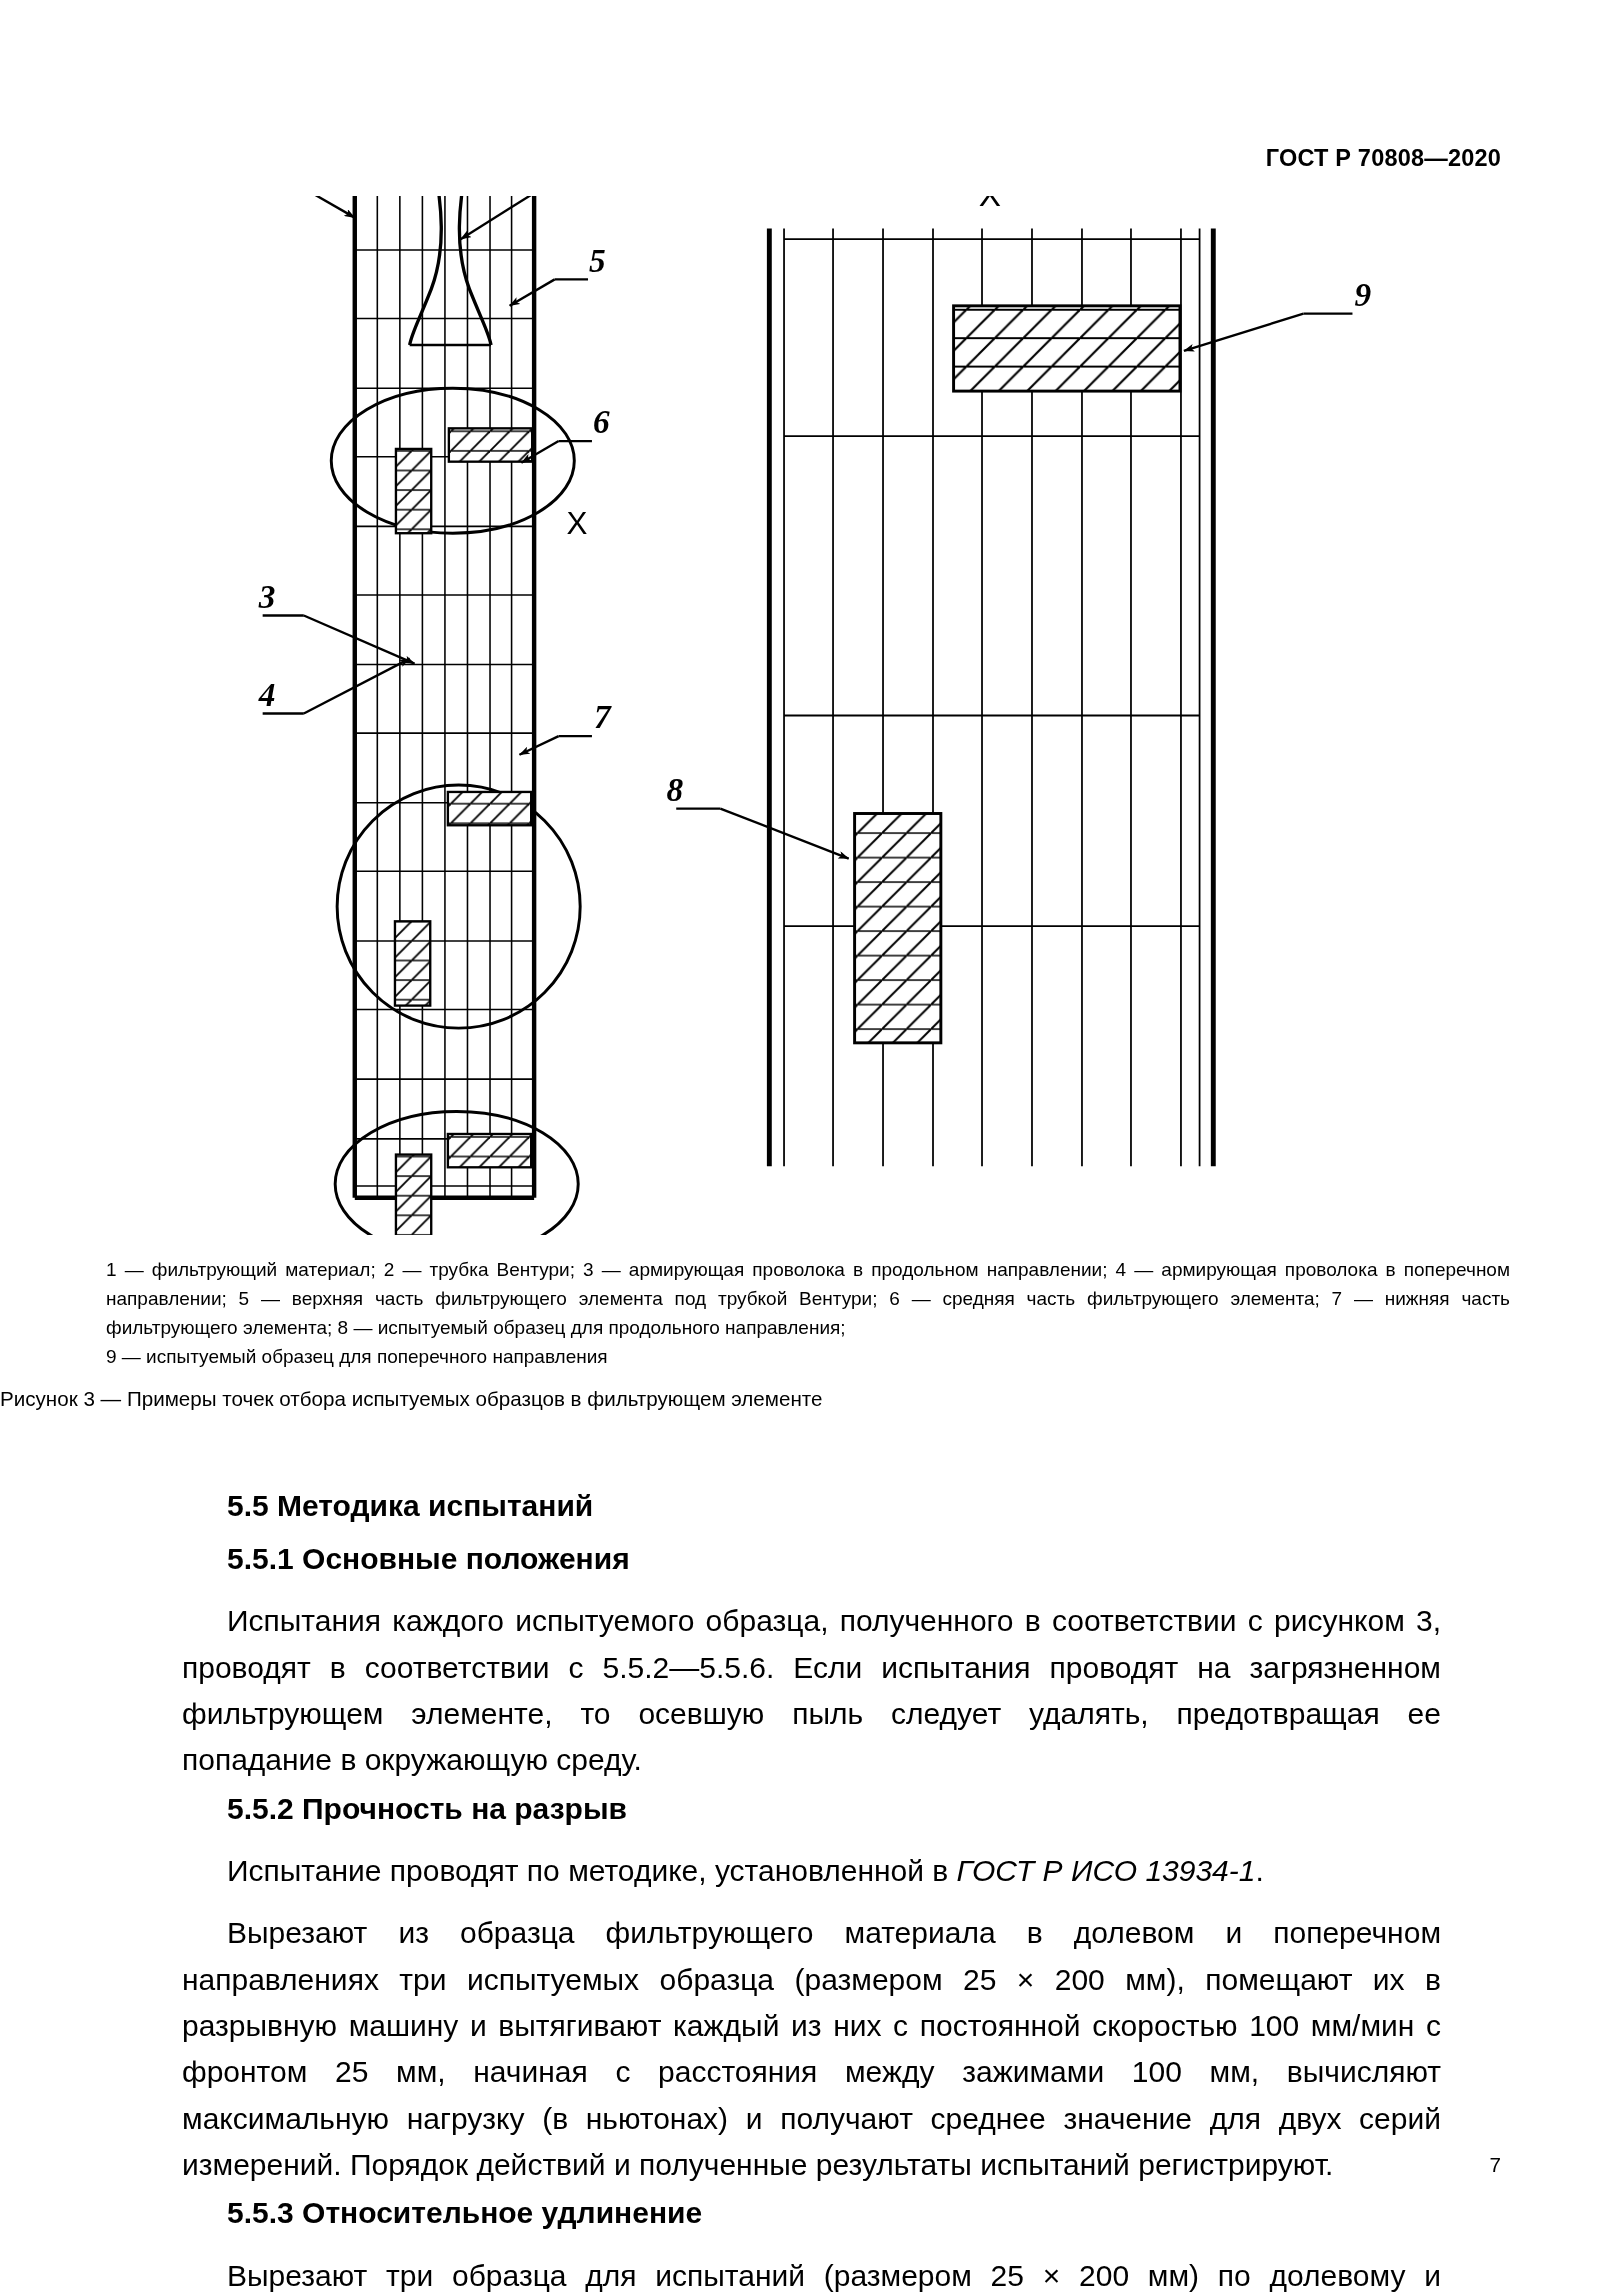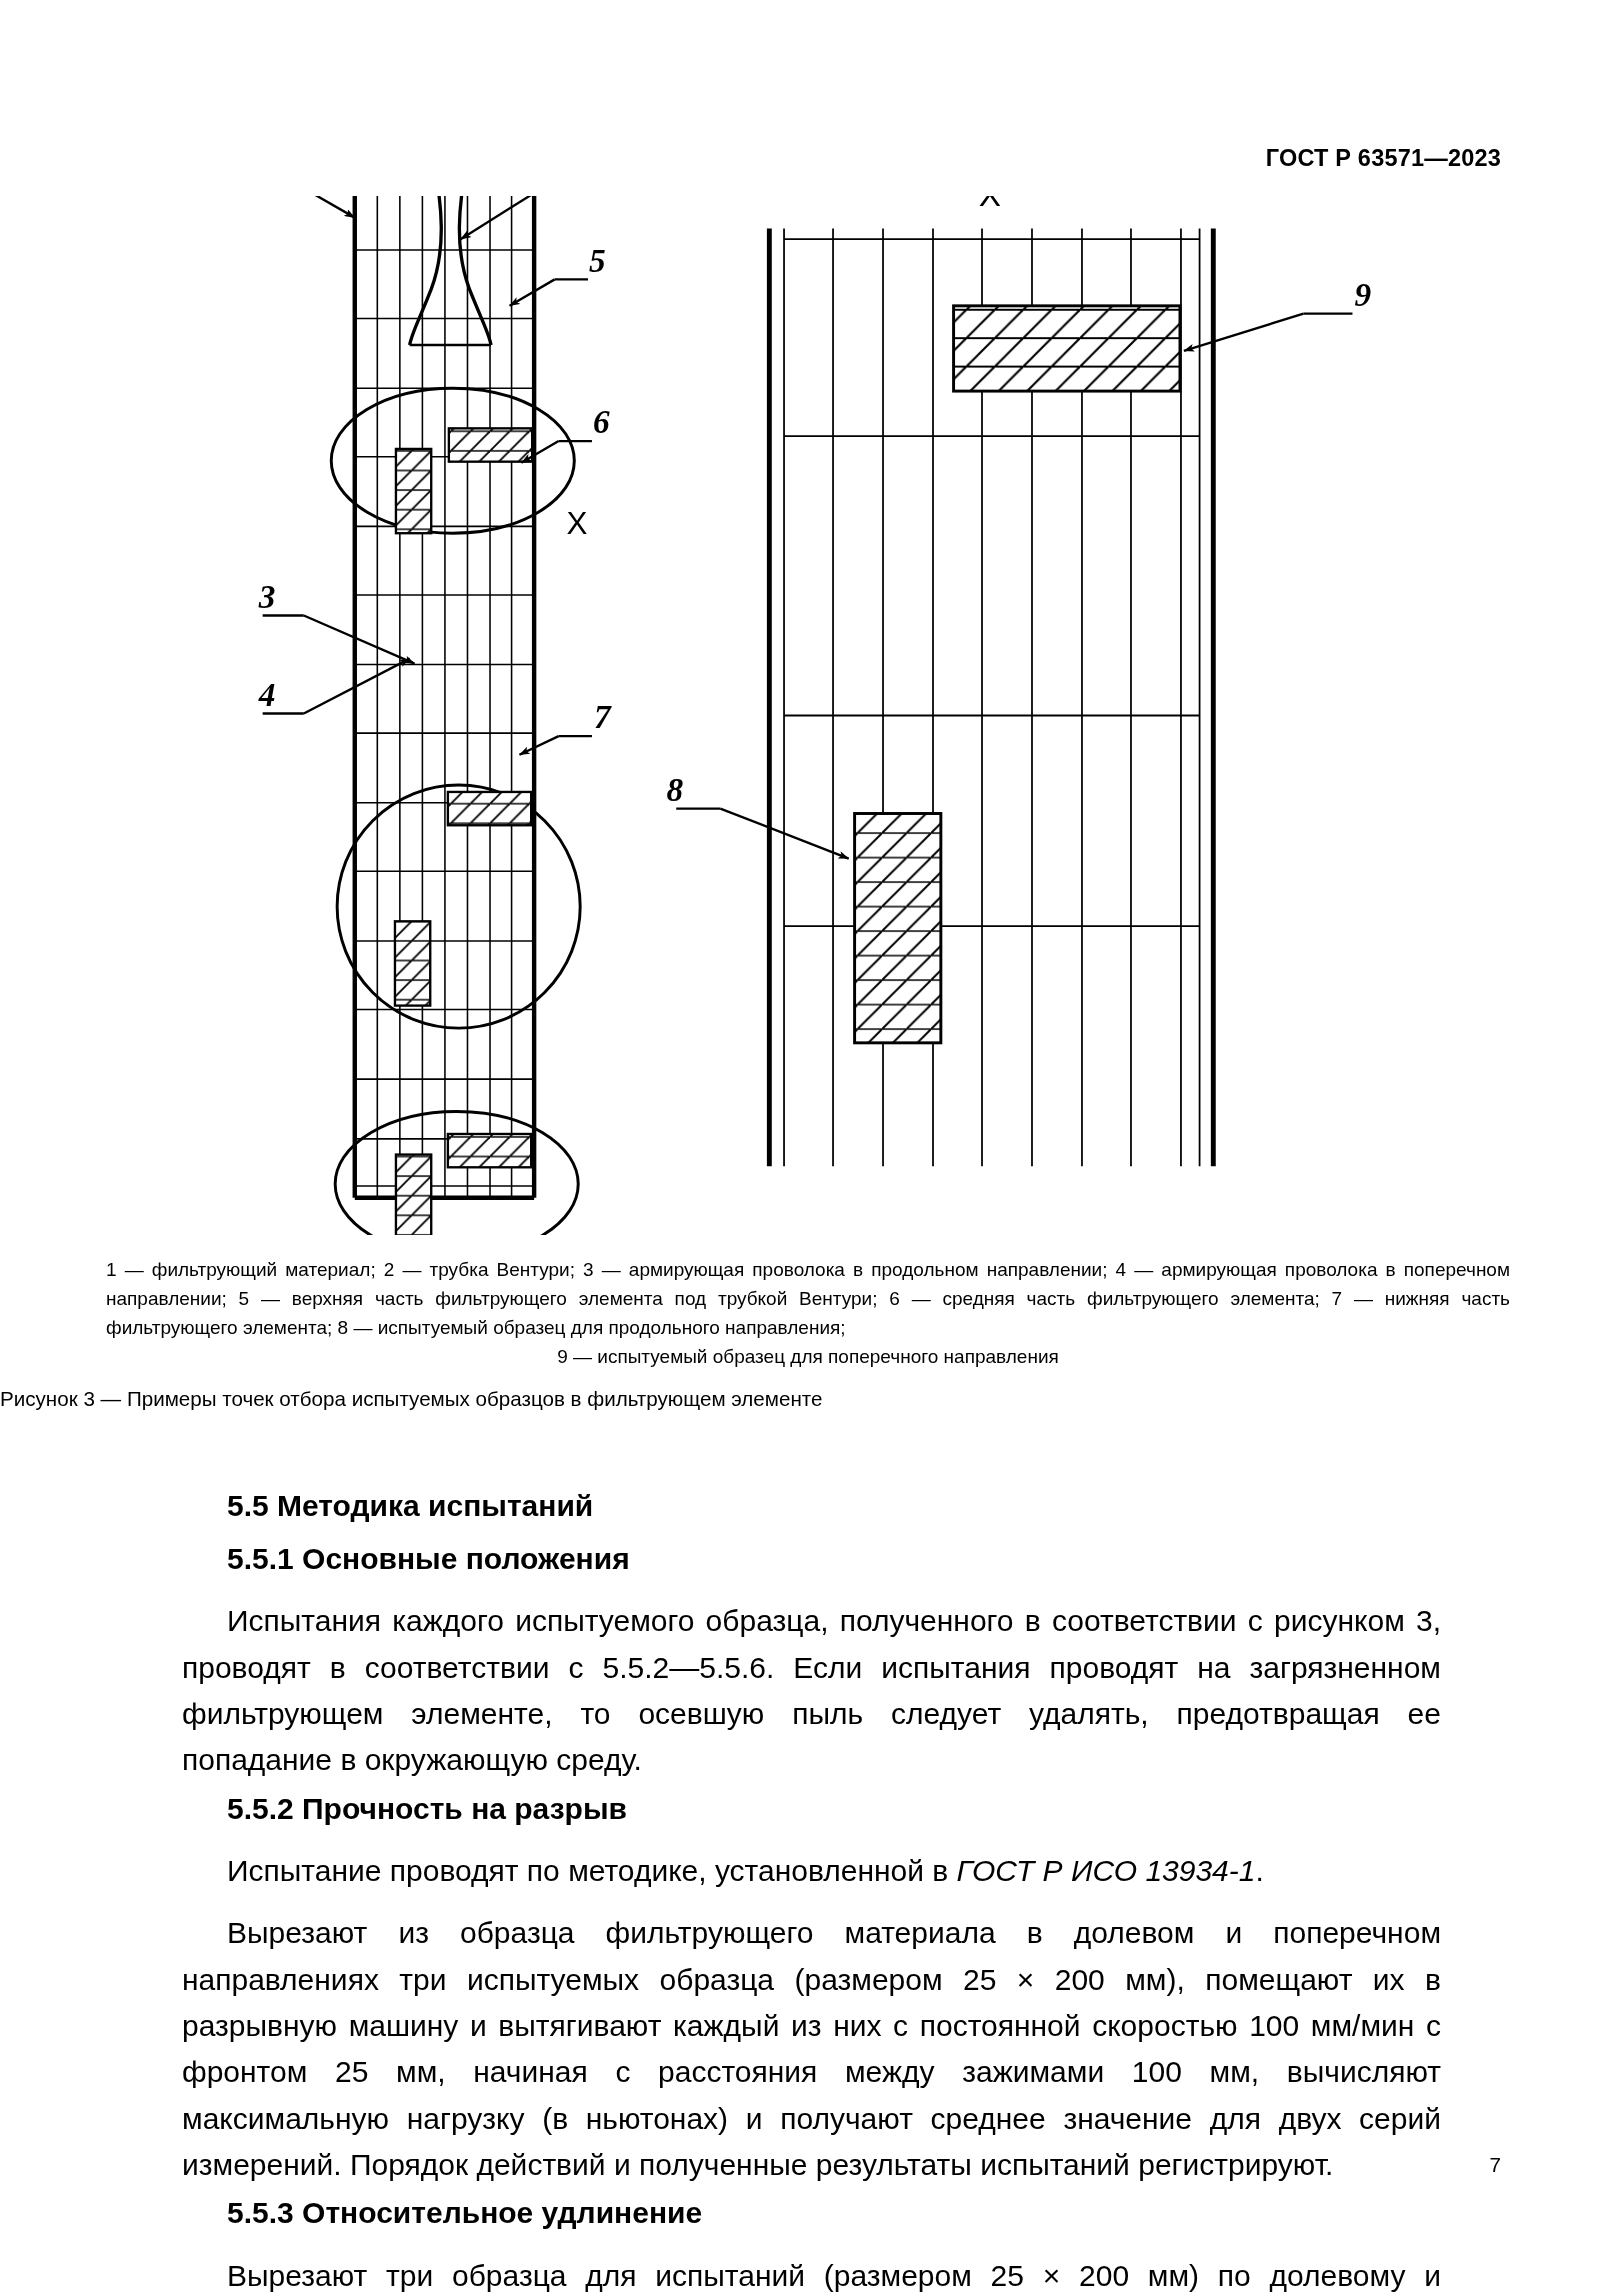--- a/index.html
+++ b/index.html
@@ -43,21 +43,21 @@
     top: 1256px;
     left: 106px;
     width: 1404px;
     font-size: 19px;
     line-height: 1.52;
     text-align: justify;
     text-justify: inter-word;
   }
   #figure-legend .last-line {
     display: block;
-    text-align: center;
+    text-align: left;
     margin-top: 0;
   }
 
   #figure-caption {
     position: absolute;
     top: 1387px;
     left: 0;
     width: 1621px;
     text-align: left;
     font-size: 20.6px;
@@ -96,21 +96,21 @@
   #page-number {
     position: absolute;
     bottom: 116px;
     right: 120px;
     font-size: 20.6px;
   }
 </style>
 </head>
 <body>
 
-<div id="page-header">ГОСТ Р 63571—2023</div>
+<div id="page-header">ГОСТ Р 70808—2020</div>
 
 <div id="figure-block">
   <svg id="figure-svg" width="1621" height="1039" viewBox="0 0 1654 1060" xmlns="http://www.w3.org/2000/svg">
     <defs>
 
       <pattern id="hatchCellH" width="29" height="29" patternUnits="userSpaceOnUse">
         <rect width="29" height="29" fill="#ffffff"></rect>
         <path d="M0 29 L29 0" stroke="#000" stroke-width="2.2" fill="none"></path>
         <path d="M0 0 H29 M0 29 H29" stroke="#000" stroke-width="1.8" fill="none"></path>
       </pattern>

